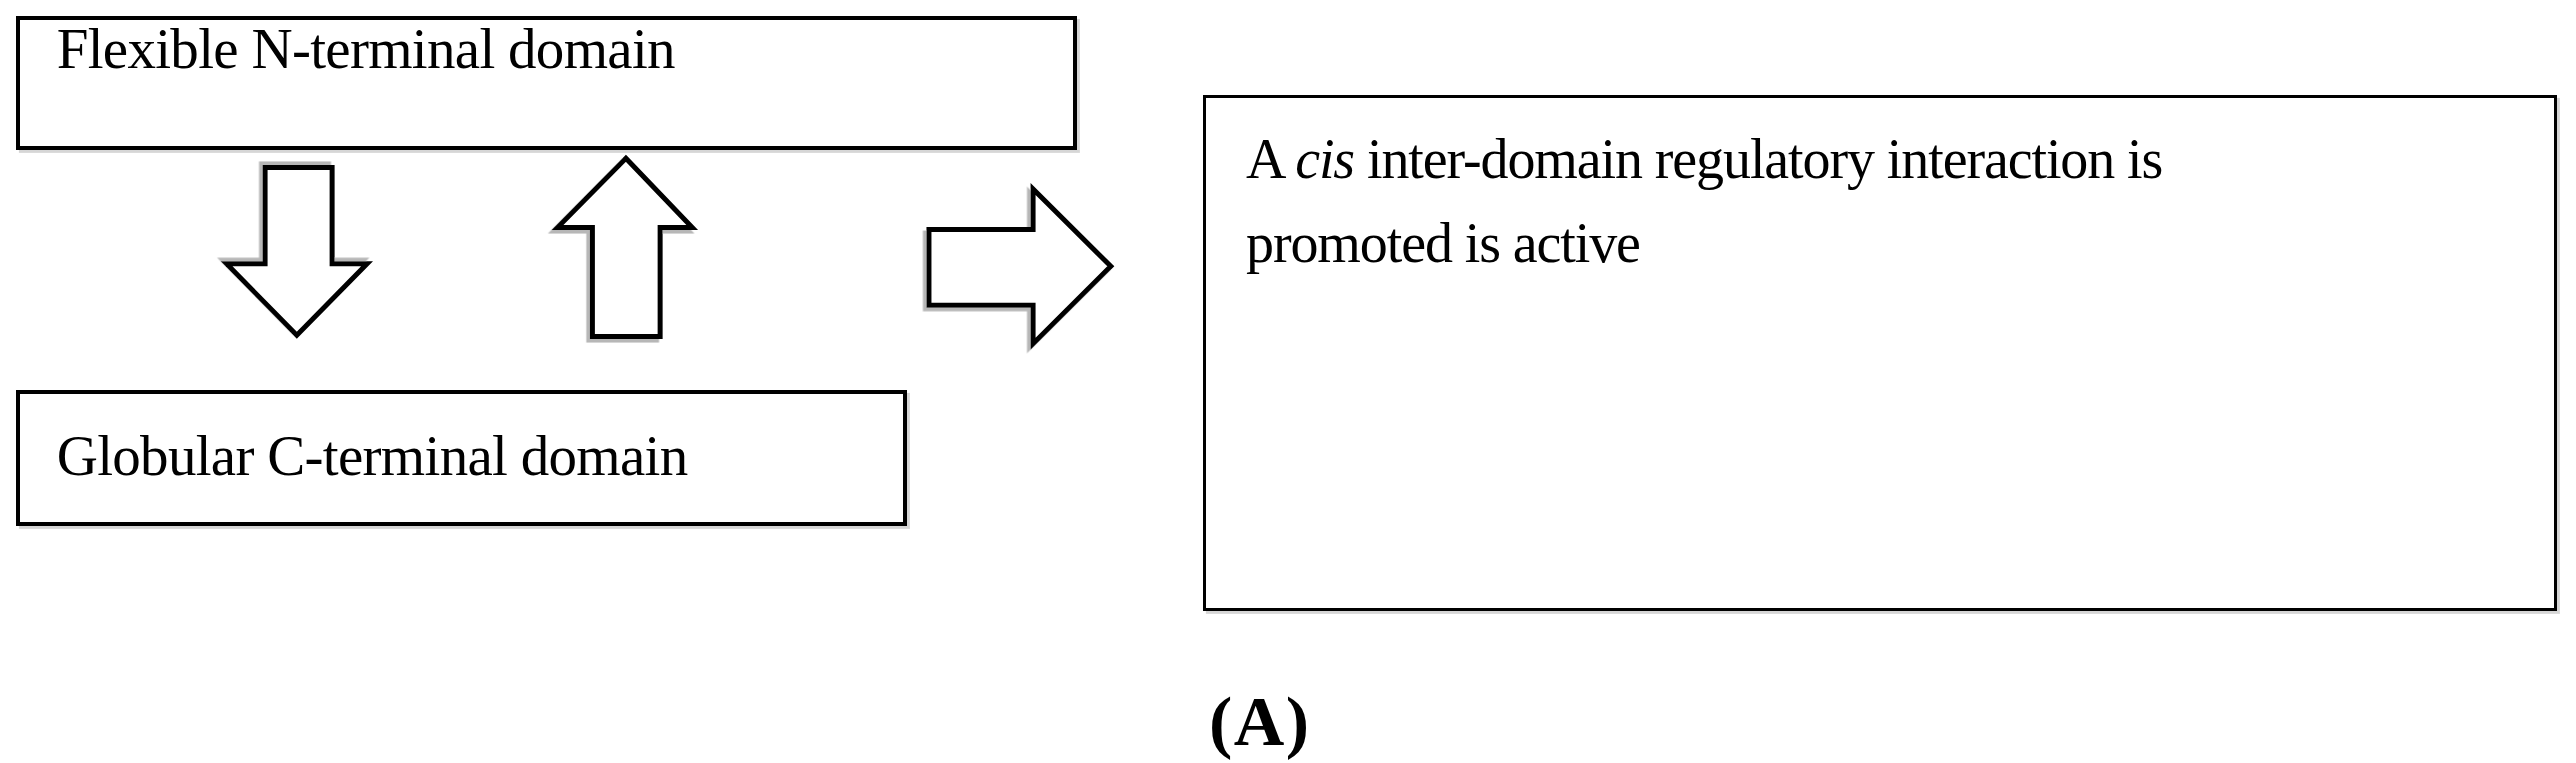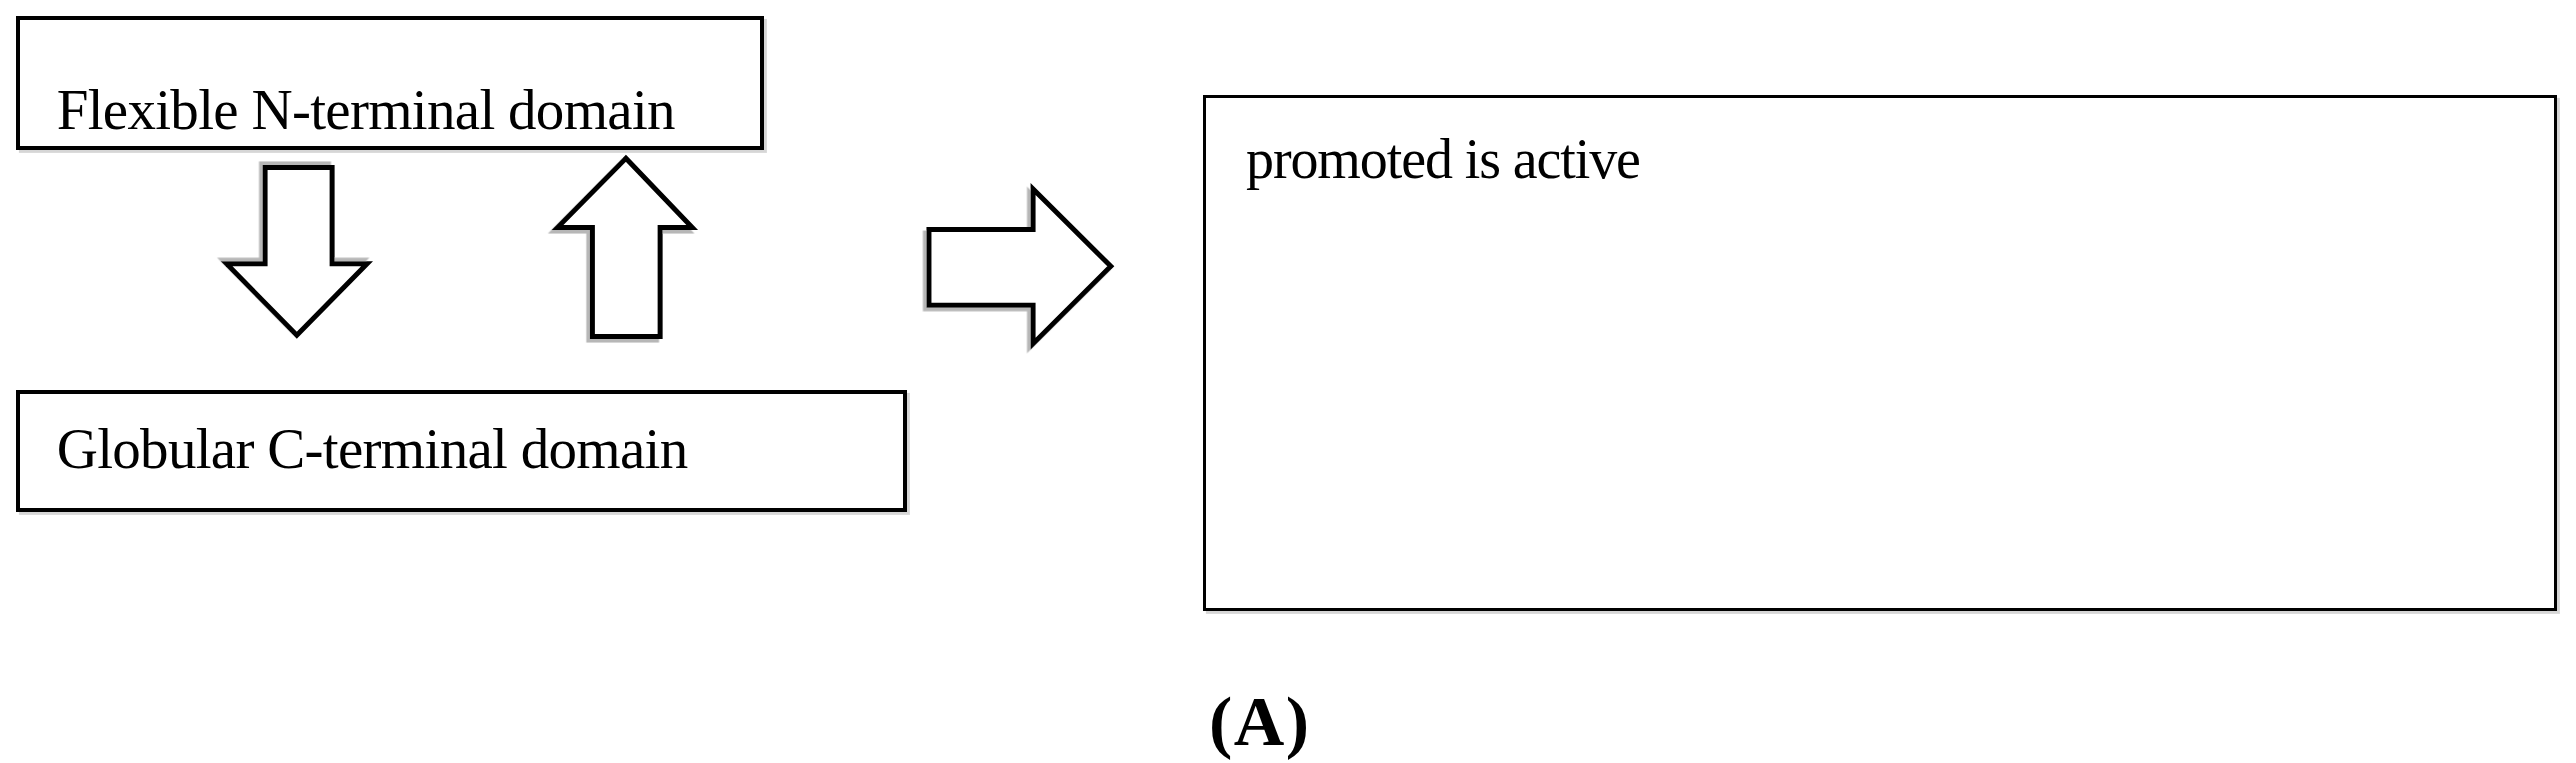--- a/index.html
+++ b/index.html
@@ -18,23 +18,23 @@
     border: 4.3px solid #000000;
     box-sizing: border-box;
     box-shadow: 2.9px 2.9px 0 rgba(0,0,0,0.16);
   }
   .box-label {
     font-size: 57px;
     line-height: 1;
     white-space: nowrap;
     letter-spacing: -0.7px;
   }
-  .box-n { left: 15.7px; top: 16.4px; width: 748px; height: 134px;
-           display: flex; align-items: flex-end; padding-left: 37px; padding-bottom: 8.6px; }
-  .box-c { left: 15.7px; top: 390px; width: 891px; height: 122px;
+  .box-n { left: 15.7px; top: 16.4px; width: 1061px; height: 134px;
+           display: flex; align-items: flex-start; padding-left: 37px; padding-bottom: 8.6px; }
+  .box-c { left: 15.7px; top: 390px; width: 891px; height: 136px;
            display: flex; align-items: center; padding-left: 37px; padding-bottom: 4.3px; }
   .box-desc {
     left: 1203px; top: 95px; width: 1354px; height: 516px;
     border-width: 3.6px;
     padding: 18.5px 11.4px 0 40px;
   }
   .desc-line {
     font-size: 56px;
     line-height: 84px;
     letter-spacing: -1.1px;
@@ -83,20 +83,21 @@
         <feDropShadow dx="-5" dy="5" stdDeviation="0" flood-color="#aaaaaa" flood-opacity="0.85"></feDropShadow>
       </filter>
     </defs>
     <polygon class="arrow" filter="url(#shadow-ul)" points="371,235 465,235 465,370 514,370 415.5,470 317,370 371,370"></polygon>
     <polygon class="arrow" filter="url(#shadow-dl)" points="877,222 970,319 925,319 925,472 830,472 830,319 781,319"></polygon>
     <polygon class="arrow" filter="url(#shadow-dl)" points="1302,322 1448,322 1448,265 1557,373.5 1448,482 1448,428 1302,428"></polygon>
   </svg>
 
   <div class="box box-desc">
     <div>
+        <div class="desc-line"><span>A </span><i>cis</i><span> inter-domain regulatory interaction is</span></div>
         <div class="desc-line"><span>promoted is active</span></div>
       </div>
   </div>
 
   <div class="panel-label">(A)</div>
 
 </div>
 
 
 </body></html>

